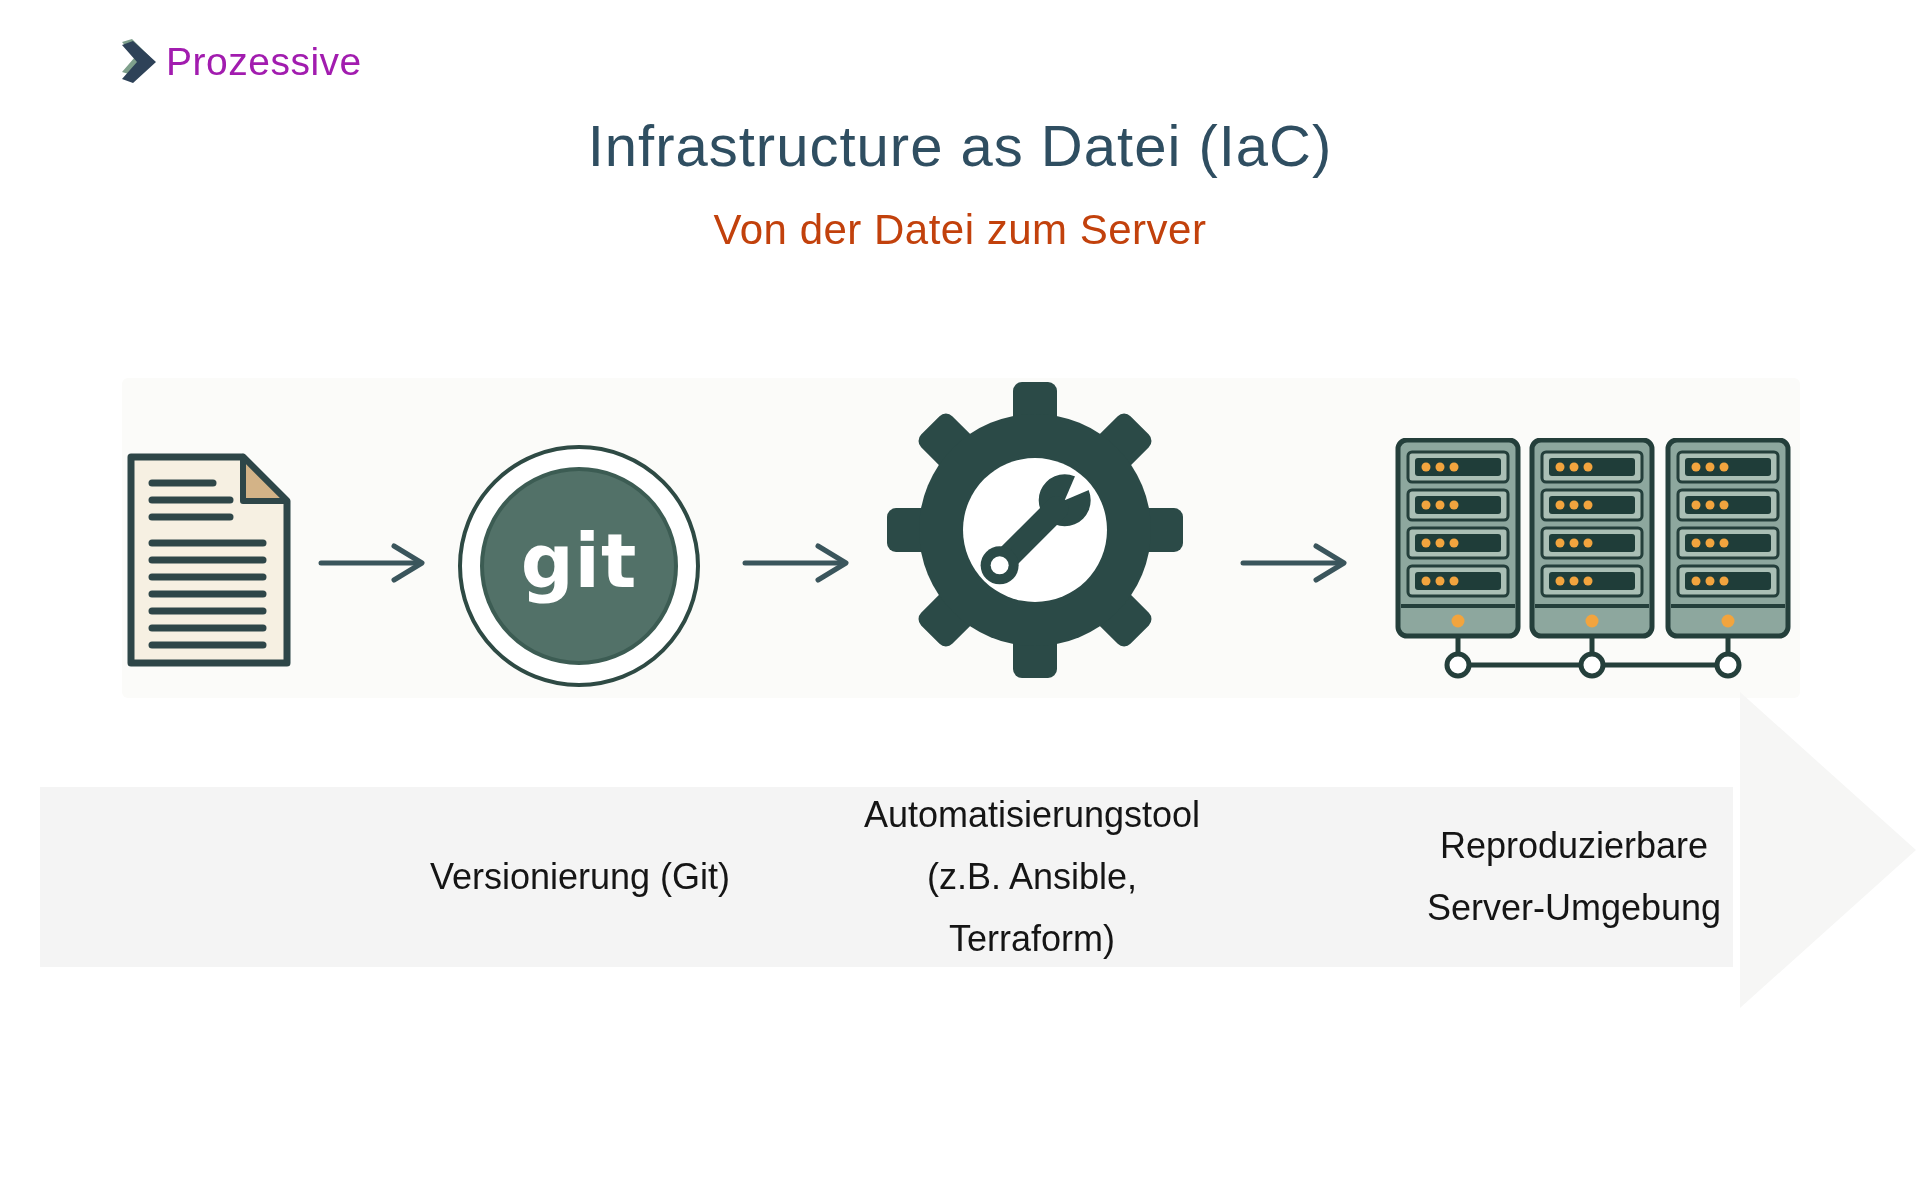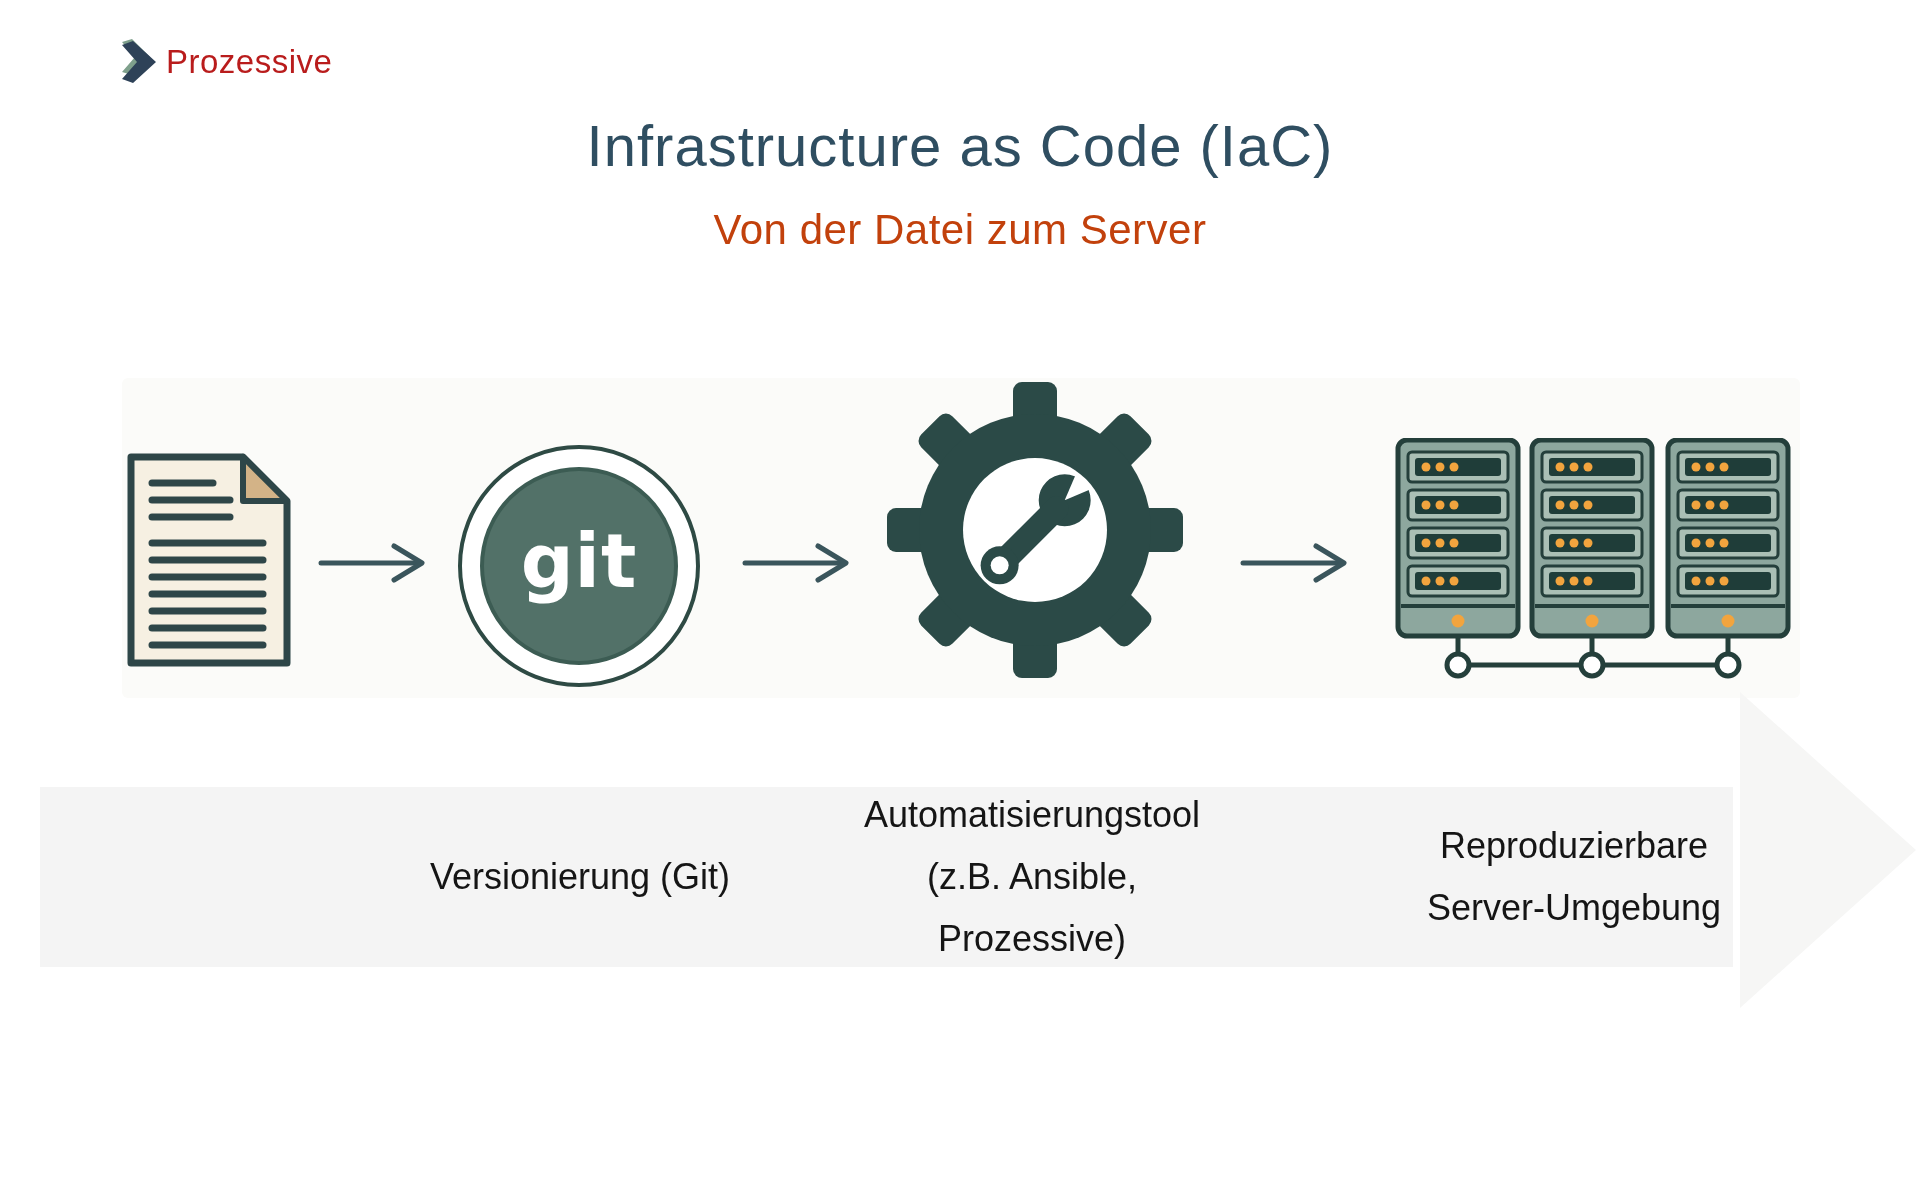--- a/index.html
+++ b/index.html
@@ -3,21 +3,21 @@
 <meta charset="utf-8">
 <style>
   html,body{margin:0;padding:0;background:#ffffff;}
   #page{
     position:relative;width:1920px;height:1200px;overflow:hidden;
     background:#ffffff;font-family:"Liberation Sans",sans-serif;
   }
   
   .logo{position:absolute;left:120px;top:38px;height:48px;display:flex;align-items:center;gap:8px;}
   .logo svg{display:block;}
-  .logo .brand-text{font-size:33px;color:#b91c1c;letter-spacing:.5px;}
+  .logo .brand-text{font-size:39px;color:#a21caf;letter-spacing:.5px;}
   
   .title{position:absolute;left:0;right:0;top:112px;margin:0;text-align:center;
          font-size:58px;font-weight:500;color:#2f4e61;letter-spacing:1px;}
   .subtitle{position:absolute;left:0;right:0;top:206px;margin:0;text-align:center;
          font-size:42px;font-weight:500;color:#c2410c;letter-spacing:.5px;}
   
   .panel{position:absolute;left:122px;top:378px;width:1678px;height:320px;
          background:#fbfbf9;border-radius:6px;}
   
   .doc-svg{position:absolute;left:125px;top:451px;}
@@ -51,21 +51,21 @@
 <div id="page">
 
   <header class="logo">
     <svg width="38" height="46" viewBox="0 0 38 46">
       <polygon points="0,0 10,-3 28,15 10,33 0,30 13,15" fill="#7fa08c" transform="translate(2,3)"></polygon>
       <polygon points="2,6 13,2 36,23 13,44 2,40 17,23" fill="#2e4258"></polygon>
     </svg>
     <span class="brand-text">Prozessive</span>
   </header>
 
-  <h1 class="title">Infrastructure as Code (IaC)</h1>
+  <h1 class="title">Infrastructure as Datei (IaC)</h1>
   <h2 class="subtitle">Von der Datei zum Server</h2>
 
   <div class="panel"></div>
 
   <svg class="doc-svg" width="168" height="218" viewBox="0 0 168 218">
     <polygon points="6,6 118,6 162,50 162,212 6,212" fill="#f6f0e2" stroke="#2e4648" stroke-width="7" stroke-linejoin="round"></polygon>
     <polygon points="118,6 118,50 162,50" fill="#d3b387" stroke="#2e4648" stroke-width="6" stroke-linejoin="round"></polygon>
     <g stroke="#2e4648" stroke-width="7" stroke-linecap="round">
       <line x1="27" y1="32" x2="88" y2="32"></line>
       <line x1="27" y1="49" x2="105" y2="49"></line>
@@ -174,21 +174,21 @@
   </svg>
 
   <div class="band"></div>
 
   <div class="cap cap2">
     <span>Versionierung (Git)</span>
   </div>
   <div class="cap cap3">
     <span>Automatisierungstool</span>
     <span>(z.B. Ansible,</span>
-    <span>Prozessive)</span>
+    <span>Terraform)</span>
   </div>
   <div class="cap cap4">
     <span>Reproduzierbare</span>
     <span>Server-Umgebung</span>
   </div>
 
   <div class="bigarrow"></div>
 
 </div>
 

